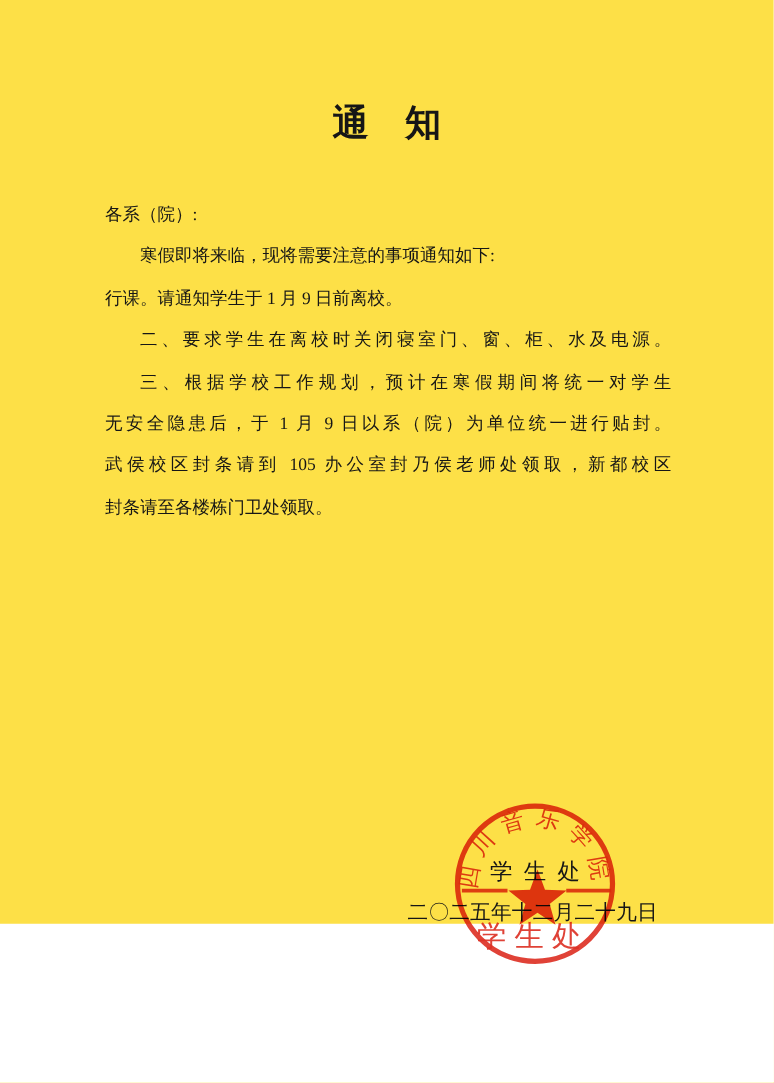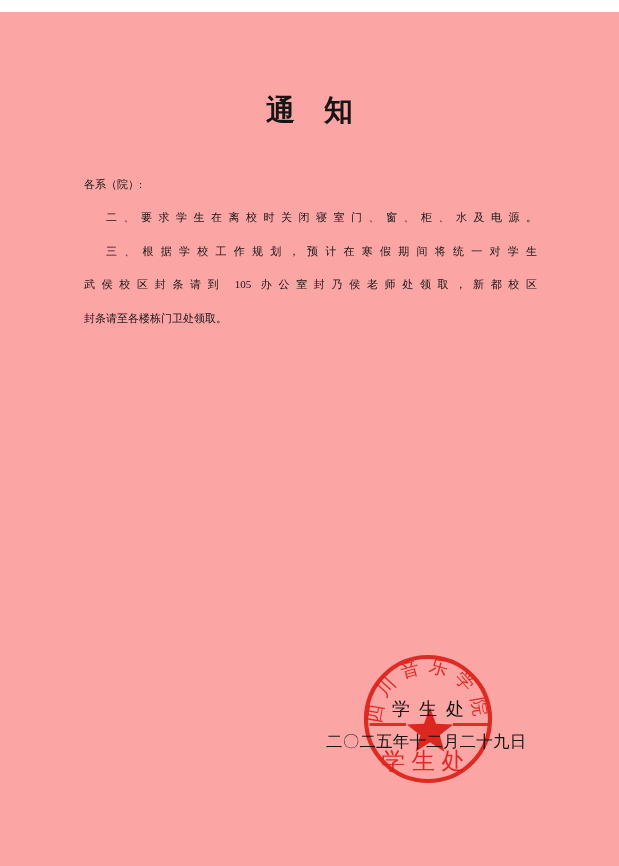--- a/index.html
+++ b/index.html
@@ -5,39 +5,39 @@
   html, body { margin: 0; padding: 0; }
   body {
     width: 619px; height: 866px;
     background: #ffffff;
     font-family: "Liberation Serif", "DejaVu Serif", serif;
     color: #161616;
     position: relative;
     overflow: hidden;
   }
   .page {
-    position: absolute; left: 0; top: 12px;
-    width: 619px; height: 854px;
-    background: #fca5a5;
+    position: absolute; left: 0; top: 0;
+    width: 619px; height: 739px;
+    background: #fde047;
   }
   .doc-title {
     position: absolute;
     left: 0; top: 79px;
     width: 619px;
     margin: 0;
     text-align: center;
     font-size: 29px;
     font-weight: bold;
     letter-spacing: 0;
   }
   .doc-body {
     position: absolute;
     left: 84px; top: 156px;
     width: 453px;
-    font-size: 11px;
+    font-size: 14px;
     line-height: 33.4px;
   }
   .line { width: 453px; }
   .line.indent { text-indent: 2em; }
   .line.fill {
     text-align: justify;
     text-align-last: justify;
   }
   .useg {
     text-decoration-thickness: 1px;
@@ -84,22 +84,25 @@
 </style>
 </head>
 <body>
 
 <div class="page">
 
   <h1 class="doc-title">通　知</h1>
 
   <div class="doc-body">
     <div class="line"><span>各系（院）:</span><span class="useg"></span></div>
+    <div class="line indent"><span>寒假即将来临，现将需要注意的事项通知如下:</span><span class="useg"></span></div>
+    <div class="line"><span>行课。请通知学生于 1 月 9 日前离校。</span><span class="useg"></span></div>
     <div class="line indent fill"><span>二、要求学生在离校时关闭寝室门、窗、柜、水及电源。</span><span class="useg"></span></div>
     <div class="line indent fill"><span>三、</span><span class="useg">根据学校工作规划，预计在寒假期间将统一对学生</span></div>
+    <div class="line fill"><span>无安全隐患后，于 1 月 9 日以系（院）为单位统一进行贴封。</span><span class="useg"></span></div>
     <div class="line fill"><span>武侯校区封条请到 105 办公室封乃侯老师处领取，新都校区</span><span class="useg"></span></div>
     <div class="line"><span>封条请至各楼栋门卫处领取。</span><span class="useg"></span></div>
   </div>
 
   <div class="sig-dept">学  生  处</div>
   <div class="sig-date">二〇二五年十二月二十九日</div>
 
   <svg class="seal-svg" viewBox="0 0 140 140" xmlns="http://www.w3.org/2000/svg">
     <defs>
       <path id="sealArc" d="M 23.2 73.1 A 46.5 46.5 0 1 1 114.8 73.1" fill="none"></path>

